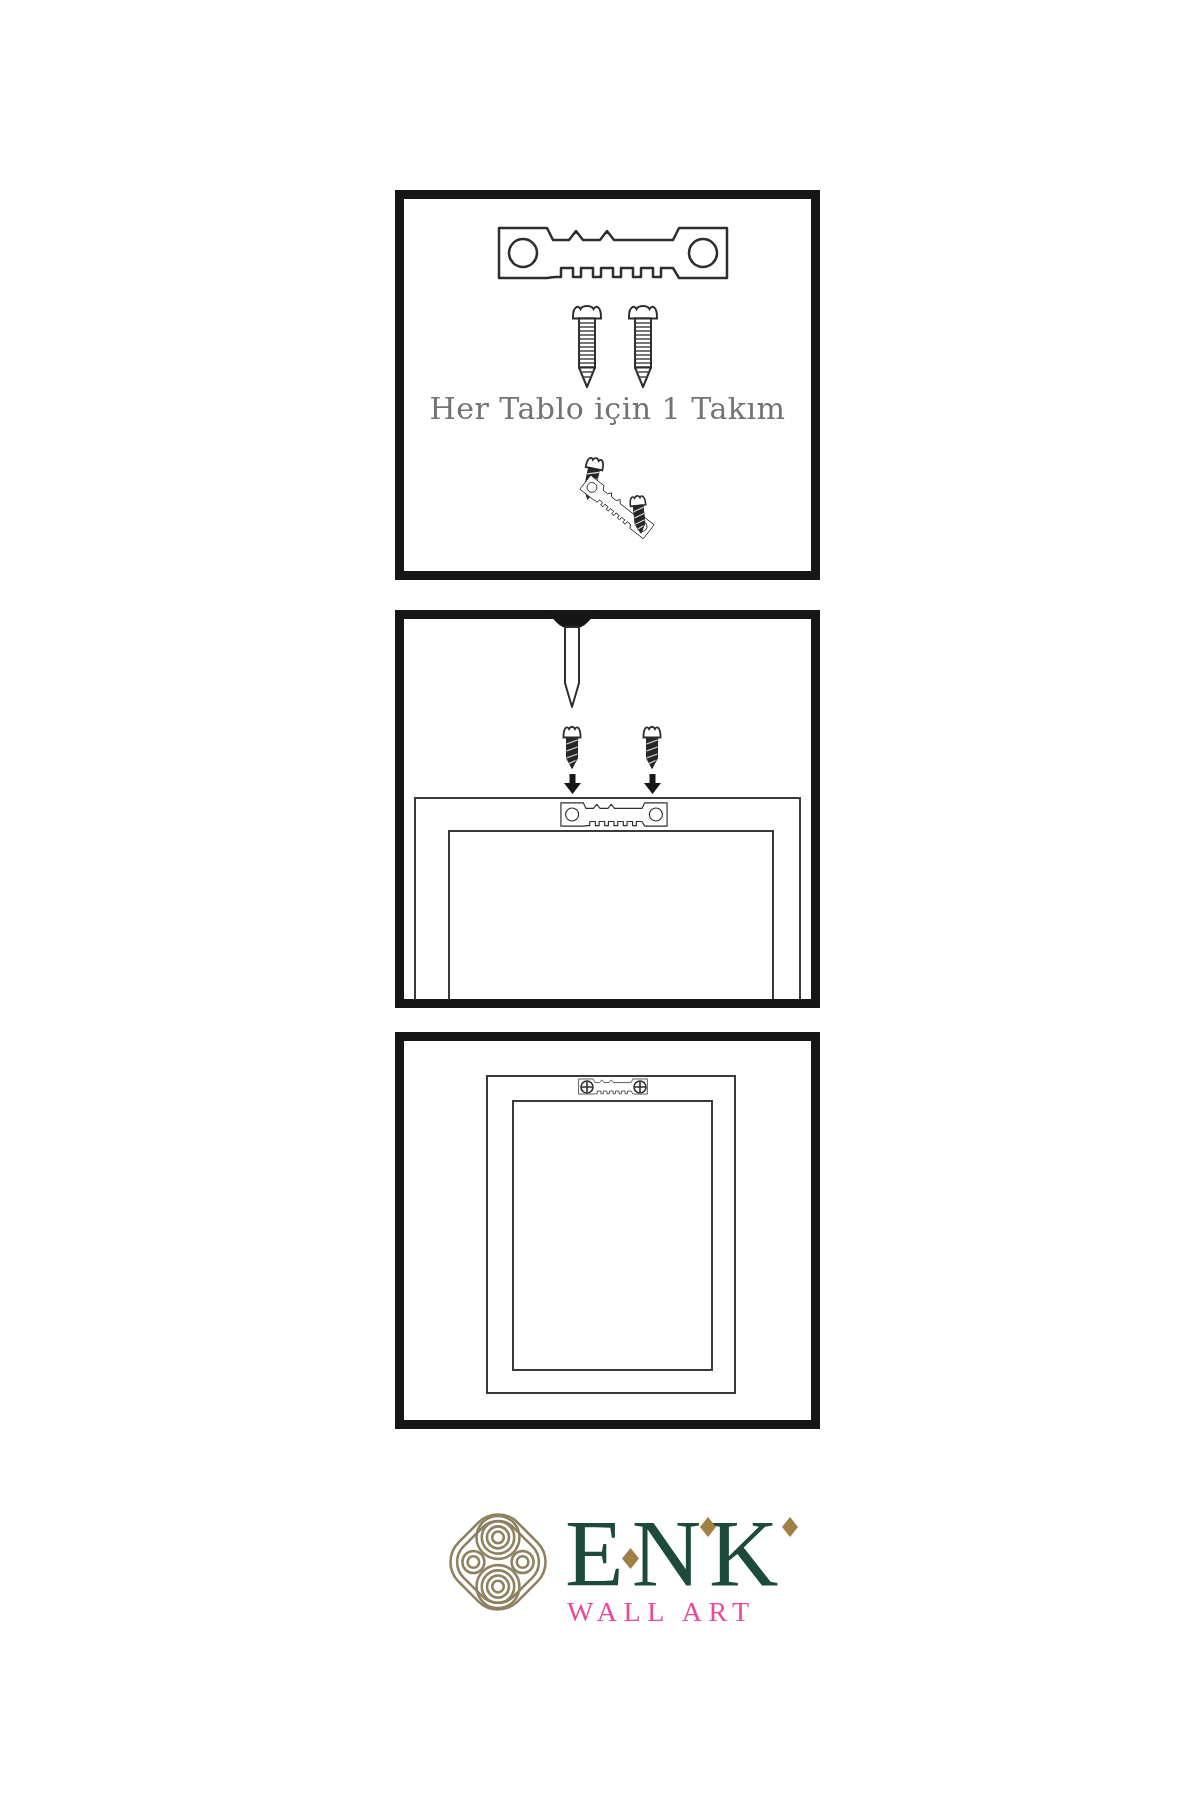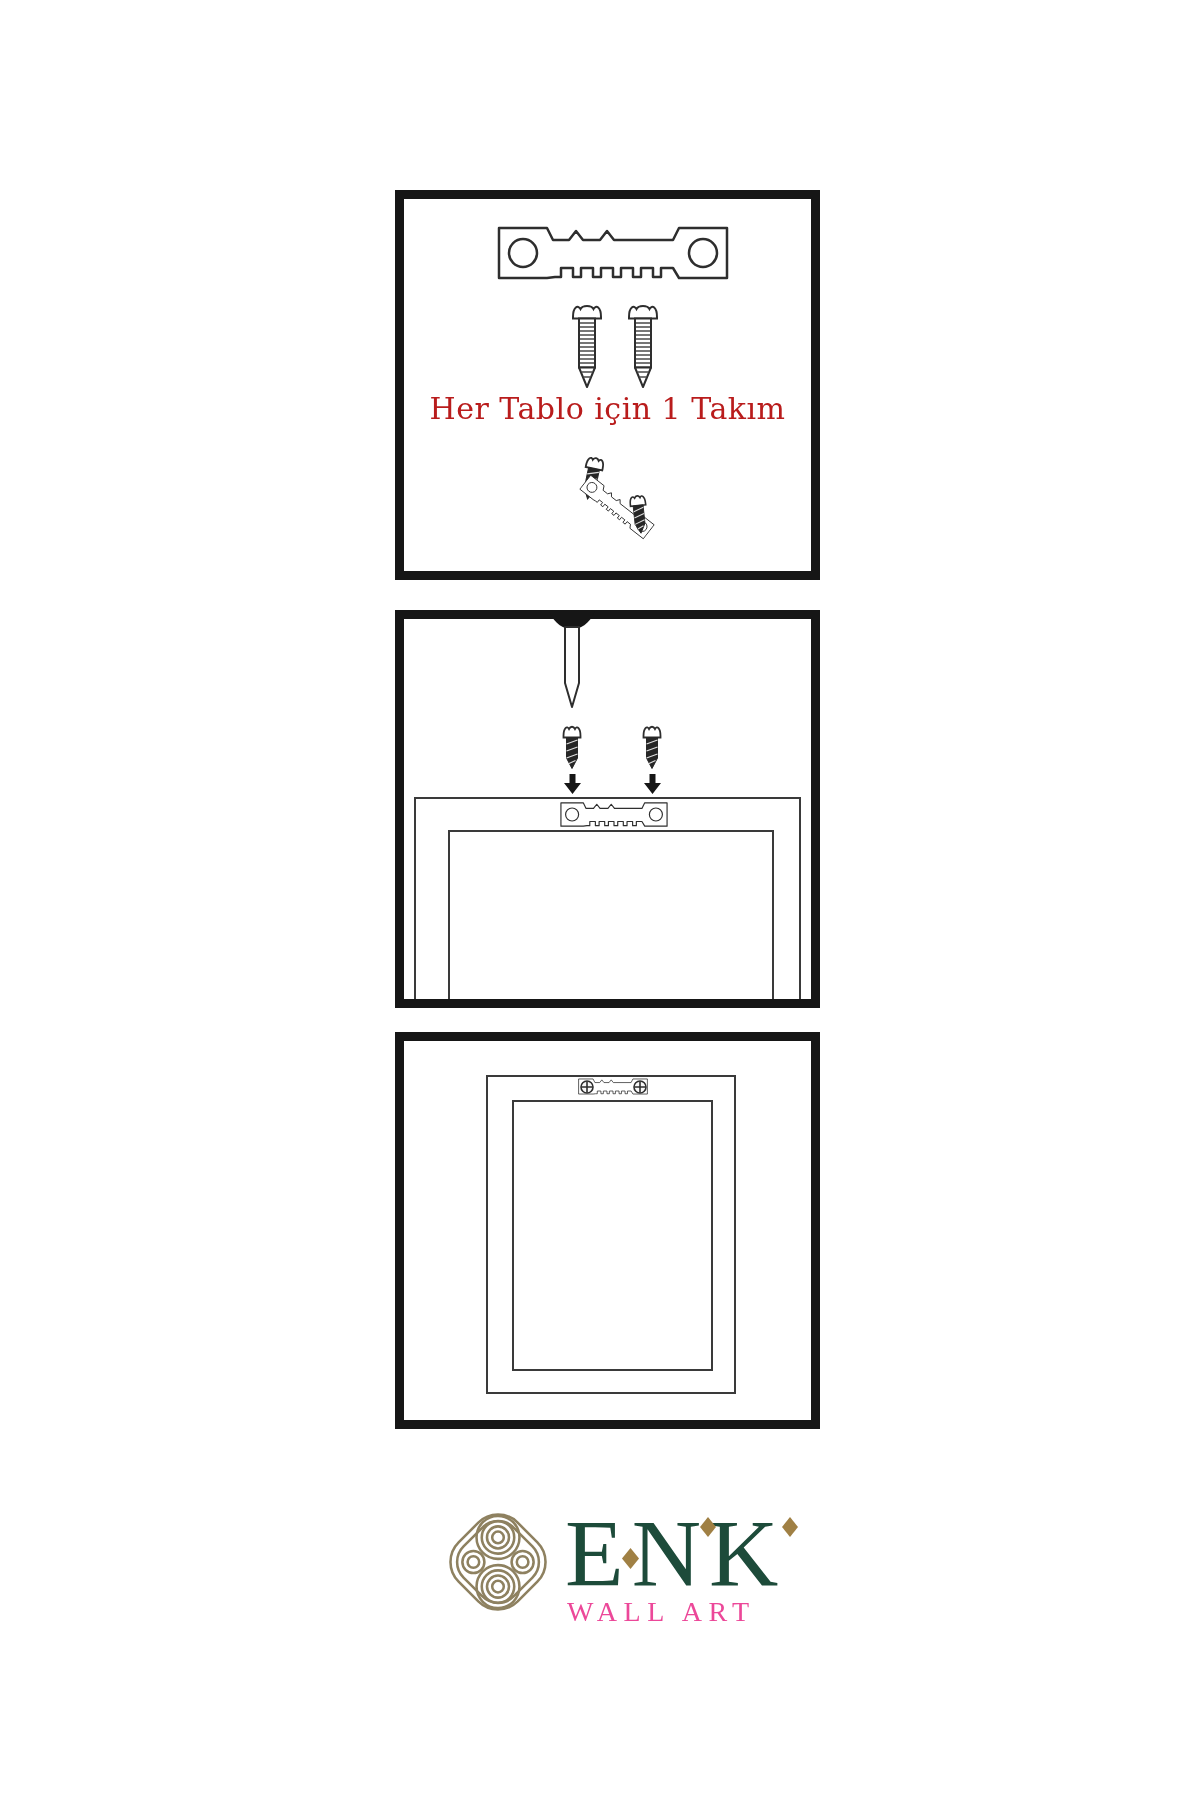--- a/index.html
+++ b/index.html
@@ -5,21 +5,21 @@
   html,body{margin:0;padding:0;background:#ffffff;}
   .page{position:relative;width:1200px;height:1800px;background:#ffffff;overflow:hidden;
         font-family:"Liberation Sans",sans-serif;}
   .panel{position:absolute;left:395px;width:425px;border:9px solid #161616;background:#fff;box-sizing:border-box;}
   #panel-kit{top:190px;height:390px;}
   #panel-install{top:610px;height:398px;}
   #panel-hung{top:1032px;height:397px;}
   .abs{position:absolute;}
   .caption{position:absolute;left:0;top:192px;width:100%;text-align:center;
            font-family:"DejaVu Serif",serif;font-size:30px;font-weight:400;
-           color:#b91c1c;letter-spacing:.5px;}
+           color:#737373;letter-spacing:.5px;}
   .frame-rect{position:absolute;border:2px solid #3a3a3a;background:#fff;box-sizing:border-box;}
   .noBottom{border-bottom:none;}
   .diamond{position:absolute;background:#a08044;
            clip-path:polygon(50% 0,100% 50%,50% 100%,0 50%);}
   .brand-name{position:absolute;left:565px;top:1506px;
               font-family:"Liberation Serif",serif;font-weight:400;font-size:96px;line-height:1;
               color:#1d4b3a;letter-spacing:8px;}
   .brand-tagline{position:absolute;left:567px;top:1598px;
                  font-family:"Liberation Serif",serif;font-weight:400;font-size:28px;line-height:1;
                  color:#ec4899;letter-spacing:6.5px;}

